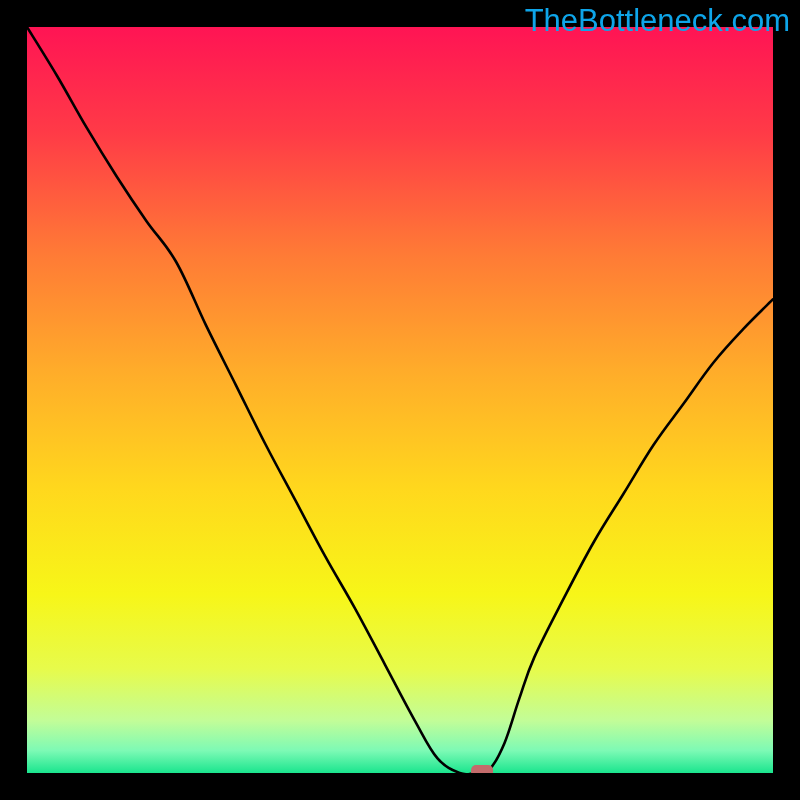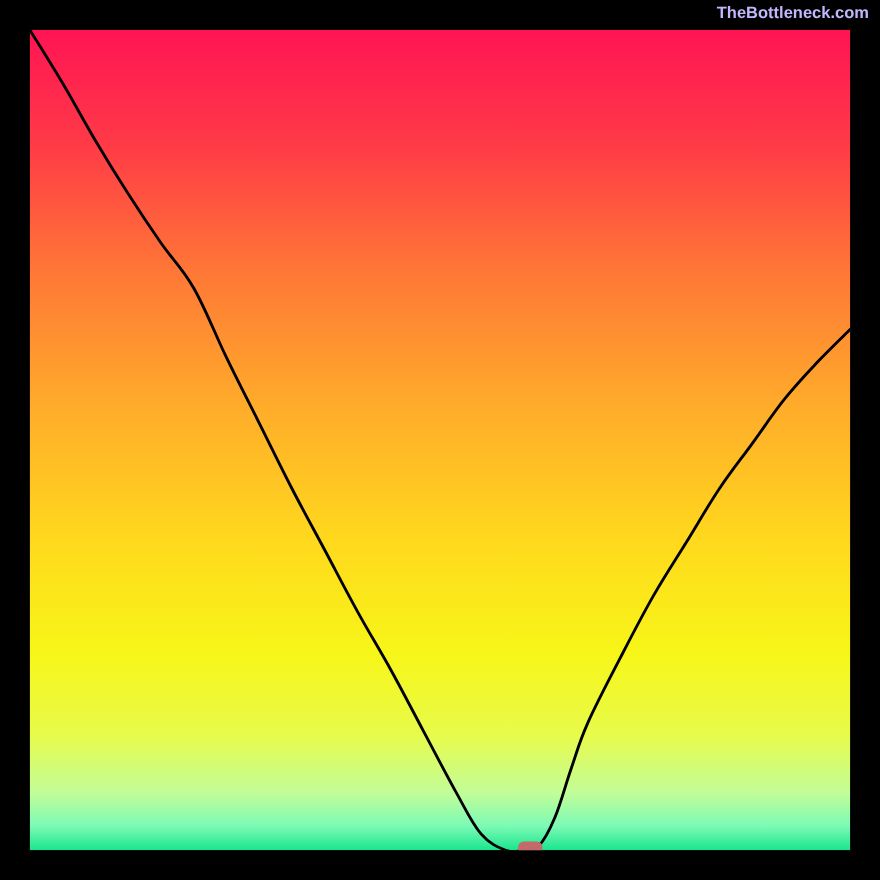--- a/index.html
+++ b/index.html
@@ -15,23 +15,23 @@
     left: 27px;
     top: 27px;
     width: 746px;
     height: 746px;
   }
   .watermark {
     position: absolute;
     top: 3px;
     right: 10px;
     font-family: Arial, Helvetica, sans-serif;
-    font-size: 15px;
-    font-weight: 700;
-    color: #c4b5fd;
+    font-size: 31px;
+    font-weight: 400;
+    color: #0ea5e9;
   }
   svg {
     display: block;
   }
 </style>
 </head>
 <body>
 
 <div class="chart-area">
   <svg id="chart-svg" width="746" height="746" viewBox="0 0 746 746">

